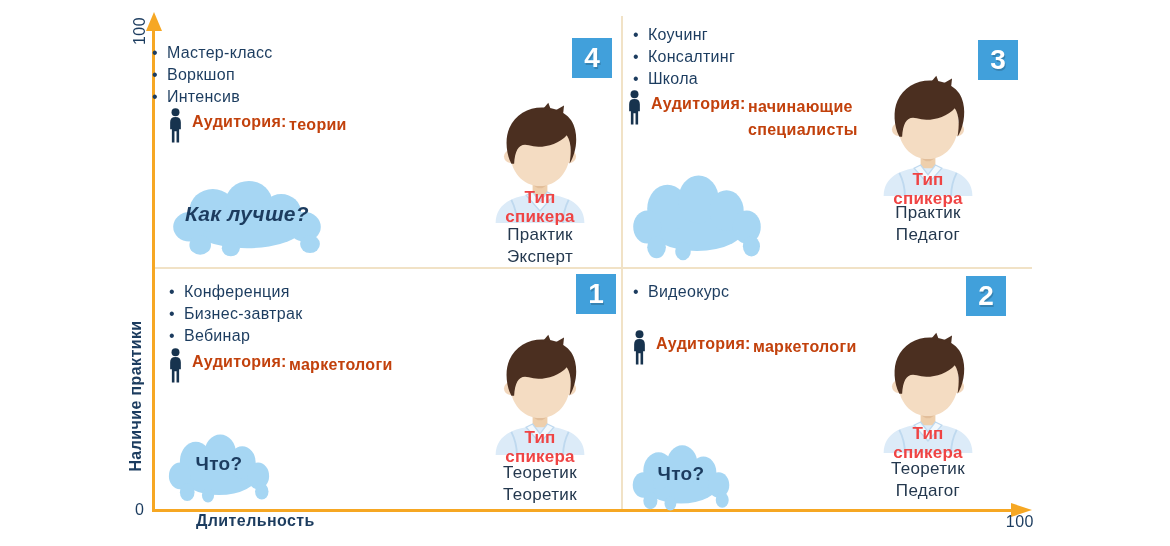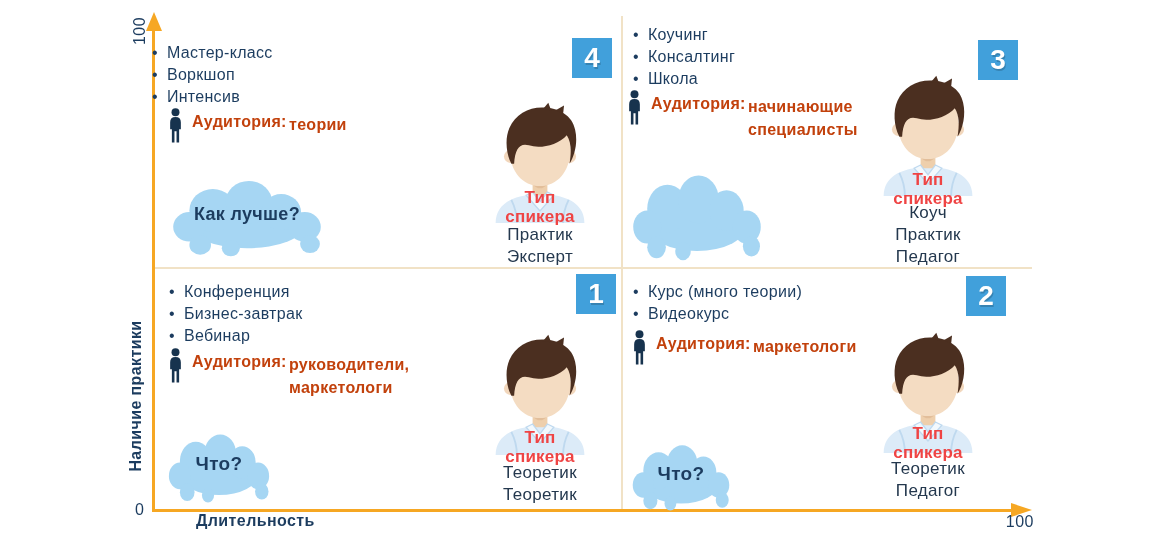--- a/index.html
+++ b/index.html
@@ -39,21 +39,21 @@
   .avatar{position:absolute;width:102px;height:122px;}
   .type-label{position:absolute;width:84px;text-align:center;font-size:17px;line-height:19px;font-weight:bold;color:#ef4444;letter-spacing:.2px;}
   .types{position:absolute;width:140px;text-align:center;font-size:17px;line-height:22px;color:#24384E;letter-spacing:.3px;}
   .badge{position:absolute;width:40px;height:40px;background:#41A0DB;color:#fff;font-size:28px;font-weight:bold;
     display:flex;align-items:center;justify-content:center;text-shadow:1px 2px 0 rgba(0,0,0,.18);}
 
   
   .q0-bullets{left:152px;top:42px;}
   .q0-aud{left:166px;top:108px;}
   .q0-cloud{left:166px;top:176px;width:162px;height:82px;}
-  .q0-cloud .cloud-text{font-size:18px;}
+  .q0-cloud .cloud-text{font-size:21px;font-style:italic;}
   .q0-avatar{left:489px;top:101px;}
   .q0-typelabel{left:498px;top:188px;}
   .q0-types{left:470px;top:224px;}
   .q0-badge{left:572px;top:38px;}
   
   .q1-bullets{left:633px;top:24px;}
   .q1-aud{left:625px;top:90px;}
   .q1-cloud{left:627px;top:170px;width:140px;height:92px;}
   .q1-cloud .cloud-text{font-size:17px;}
   .q1-avatar{left:877px;top:74px;}
@@ -194,21 +194,20 @@
     <div class="cloud q1-cloud">
       <svg class="cloud-svg" viewBox="0 0 180 100" preserveAspectRatio="none">
           <use href="#cloud-shape"></use>
         </svg>
     </div>
     <svg class="avatar q1-avatar" viewBox="0 0 110 132">
         <use href="#avatar-man"></use>
       </svg>
     <div class="type-label q1-typelabel">Тип спикера</div>
     <div class="types q1-types">
-        <div>Коуч</div>
         <div>Практик</div>
         <div>Педагог</div>
       </div>
   </section>
 
   <section>
     <div class="badge q2-badge">1</div>
     <ul class="bullets q2-bullets">
         <li class="bullet">
           <span>Конференция</span>
@@ -219,21 +218,20 @@
         <li class="bullet">
           <span>Вебинар</span>
         </li>
       </ul>
     <div class="aud q2-aud">
       <svg class="person" viewBox="0 0 20 44">
           <use href="#person-glyph"></use>
         </svg>
       <span class="aud-label">Аудитория:</span>
       <div class="aud-lines">
-          <div>руководители,</div>
           <div>маркетологи</div>
         </div>
     </div>
     <div class="cloud q2-cloud">
       <svg class="cloud-svg" viewBox="0 0 180 100" preserveAspectRatio="none">
           <use href="#cloud-shape"></use>
         </svg>
       <span class="cloud-text">Что?</span>
     </div>
     <svg class="avatar q2-avatar" viewBox="0 0 110 132">
@@ -243,23 +241,20 @@
     <div class="types q2-types">
         <div>Теоретик</div>
         <div>Теоретик</div>
       </div>
   </section>
 
   <section>
     <div class="badge q3-badge">2</div>
     <ul class="bullets q3-bullets">
         <li class="bullet">
-          <span>Курс (много теории)</span>
-        </li>
-        <li class="bullet">
           <span>Видеокурс</span>
         </li>
       </ul>
     <div class="aud q3-aud">
       <svg class="person" viewBox="0 0 20 44">
           <use href="#person-glyph"></use>
         </svg>
       <span class="aud-label">Аудитория:</span>
       <div class="aud-lines">
           <div>маркетологи</div>

